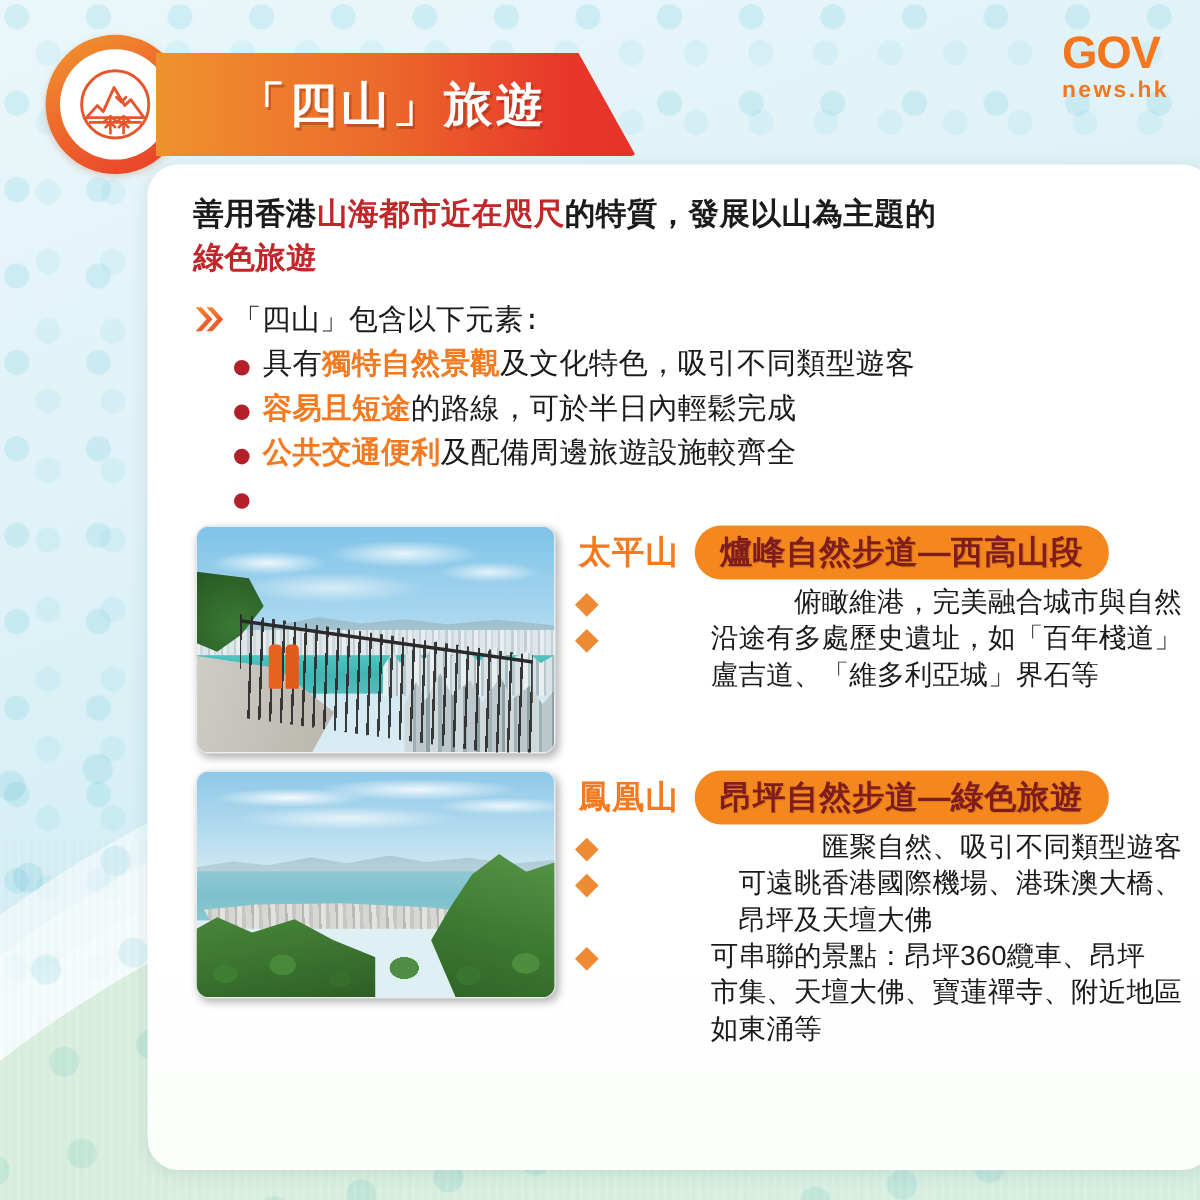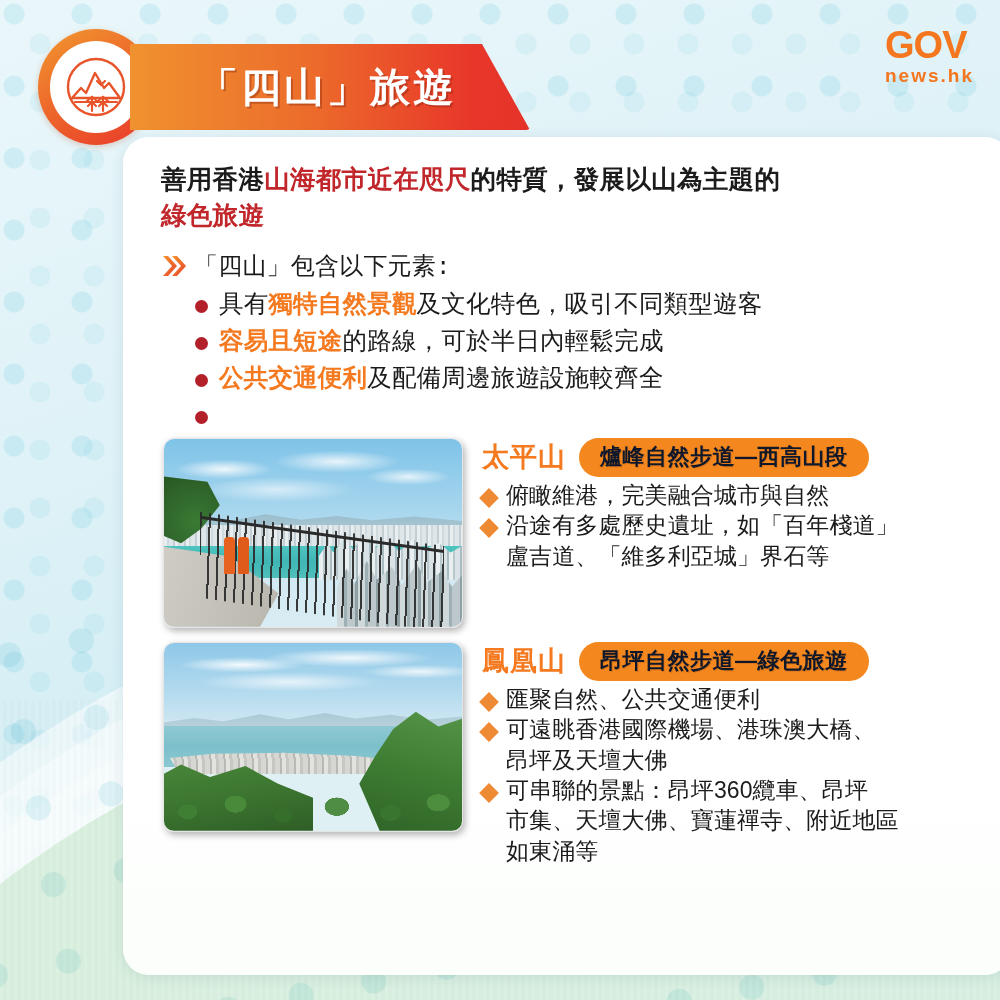--- a/index.html
+++ b/index.html
@@ -111,27 +111,27 @@
     box-shadow:2px 3px 7px rgba(0,0,0,.30);
     border:1px solid rgba(0,0,0,.10);
   }
   .mtn-body { margin-left:19px; flex:1; }
   .mtn-title-row { display:flex; align-items:center; gap:13px; margin-bottom:3px; }
   .mtn-name {
     font-size:27px; font-weight:bold; color:#f4791f; letter-spacing:1px;
     white-space:nowrap;
   }
   .pill {
-    background:#f4881f; color:#0f172a; font-size:22px; font-weight:bold;
+    background:#f4881f; color:#7f1d1d; font-size:27px; font-weight:bold;
     padding:4px 21px 5px; border-radius:22px; white-space:nowrap;
     letter-spacing:.5px;
     text-shadow:1px 1px 0 rgba(150,70,10,.25);
   }
   ul.mtn-list { list-style:none; }
-  ul.mtn-list li { display:flex; align-items:flex-start; }
+  ul.mtn-list li { display:flex; align-items:flex-start;justify-content:space-between; }
   .diamond {
     width:14px; height:14px; background:#ee8a33; flex:none;
     transform:rotate(45deg); margin:11px 10px 0 0;
   }
   .mtn-li-text { font-size:23px; line-height:1.32; color:#1b1b1b; letter-spacing:.1px; }
 
   
   .ph1-sky { position:absolute; inset:0; background:linear-gradient(180deg,#7fc3e8 0%,#a9d7ee 40%,#cfe7f2 62%,#d9ecf3 100%); }
   .ph1-clouds { position:absolute; left:0; top:6%; width:100%; height:34%;
     background:
@@ -338,21 +338,21 @@
           <div class="ph2-canopy"></div>
       </div>
       <div class="mtn-body">
         <div class="mtn-title-row">
           <div class="mtn-name">鳳凰山</div>
           <div class="pill">昂坪自然步道—綠色旅遊</div>
         </div>
         <ul class="mtn-list">
           <li>
               <span class="diamond"></span>
-              <span class="mtn-li-text wrap">匯聚自然、公共交通便利</span>
+              <span class="mtn-li-text wrap">匯聚自然、吸引不同類型遊客</span>
             </li>
           <li>
               <span class="diamond"></span>
               <span class="mtn-li-text wrap" style="white-space: pre-line;">可遠眺香港國際機場、港珠澳大橋、
 昂坪及天壇大佛</span>
             </li>
           <li>
               <span class="diamond"></span>
               <span class="mtn-li-text wrap" style="white-space: pre-line;">可串聯的景點：昂坪360纜車、昂坪
 市集、天壇大佛、寶蓮禪寺、附近地區

